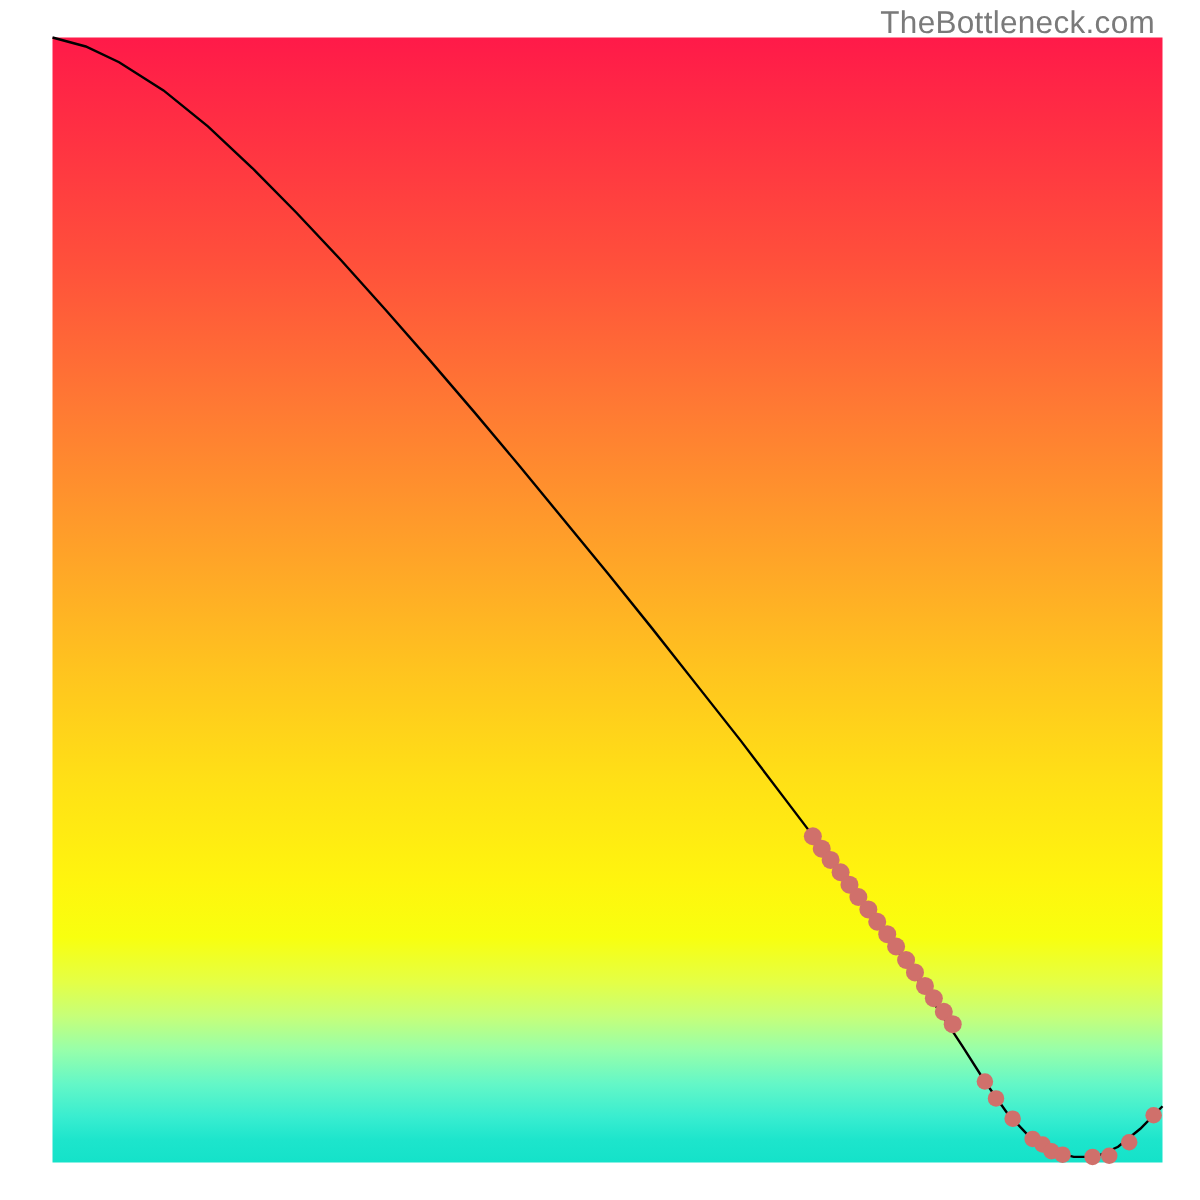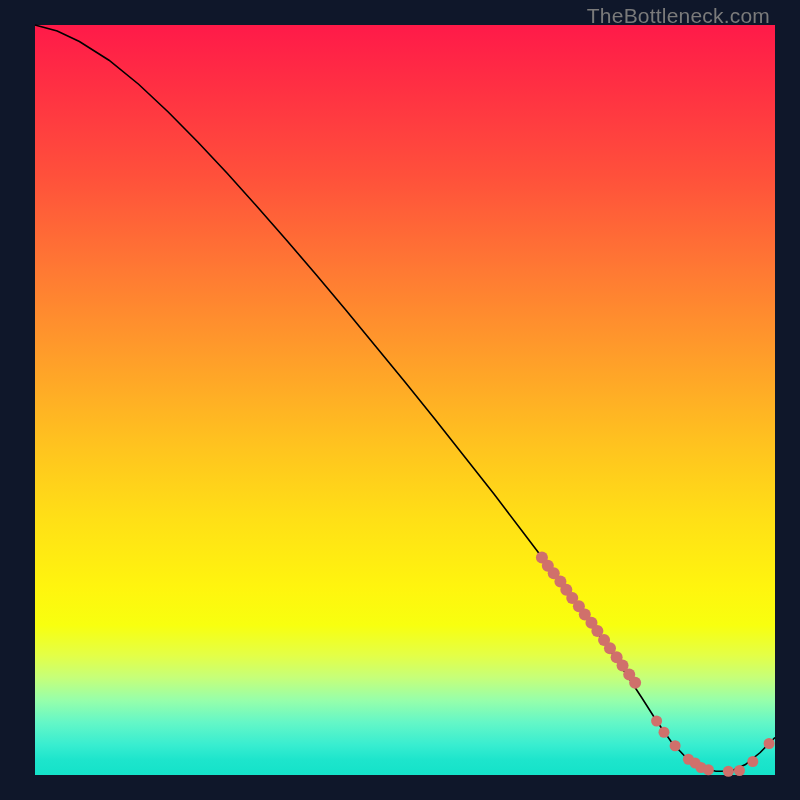--- a/index.html
+++ b/index.html
@@ -8,21 +8,21 @@
     width: 800px;
     height: 800px;
     background: #000;
     overflow: hidden;
     font-family: Arial, Helvetica, sans-serif;
   }
   .frame {
     position: relative;
     width: 800px;
     height: 800px;
-    background: #0f172a;
+    background: #ffffff;
   }
   .plot-area {
     position: absolute;
     left: 35px;
     top: 25px;
     width: 740px;
     height: 750px;
     
     background: linear-gradient(to bottom,
       #ff1a49 0%,

